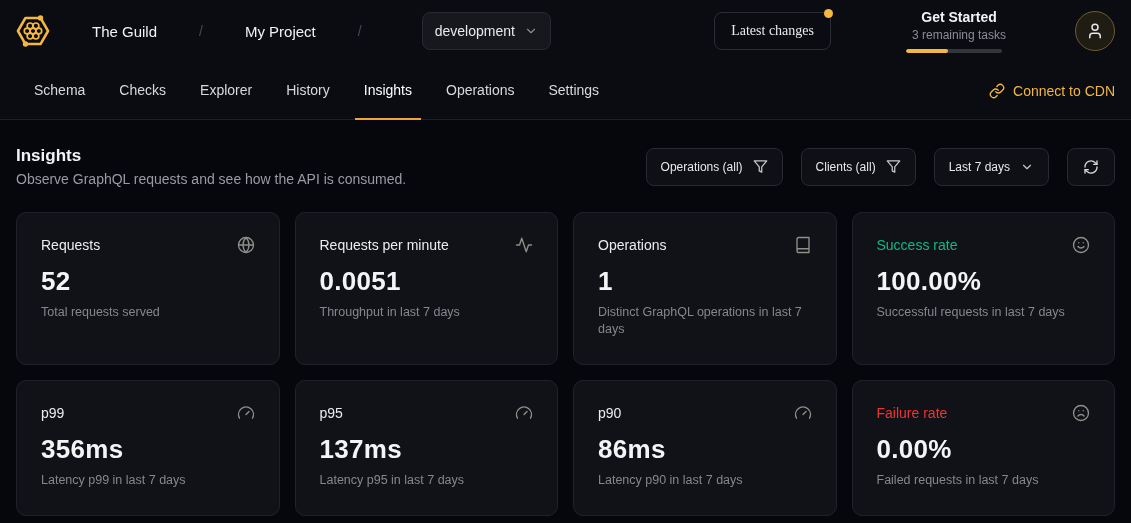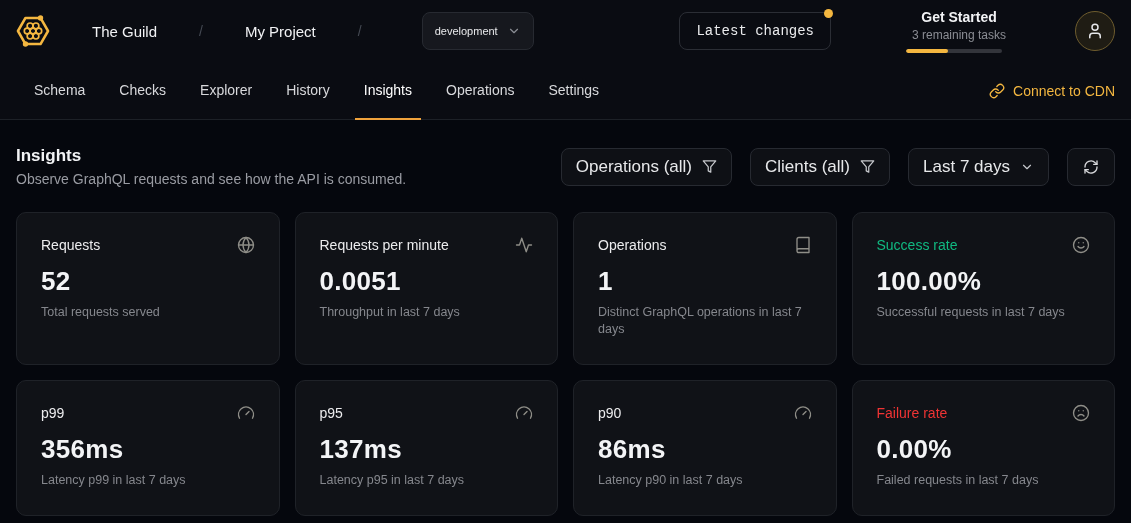--- a/index.html
+++ b/index.html
@@ -20,28 +20,28 @@
     gap:27px;
   }
   .logo { width:38px; height:38px; flex:0 0 auto; }
   .brand { margin-left:13px; font-size:15px; font-weight:500; color:#f1f2f4; }
   .crumb-sep { color:#454a53; margin:0 15px; font-size:14px; }
   .project { font-size:15px; font-weight:500; color:#f1f2f4; }
   .target-select {
     margin-left:18px; height:38px; padding:0 12px;
     display:flex; align-items:center; gap:9px;
     background:#16181e; border:1px solid #272a31; border-radius:8px;
-    color:#e9eaec; font-size:11px; cursor:pointer;
+    color:#e9eaec; font-size:14px; cursor:pointer;
   }
   .target-select .chev { color:#8a8d94; }
   .topbar-spacer { flex:1; }
   .latest-btn {
     position:relative; height:38px; padding:0 16px;
     background:transparent; border:1px solid #2b2e35; border-radius:8px;
-    color:#e9eaec; font-size:14px; font-family:Liberation Mono, monospace; cursor:pointer;
+    color:#e9eaec; font-size:14px; font-family:Liberation Serif, serif; cursor:pointer;
   }
   .latest-dot {
     position:absolute; top:-4px; right:-3px; width:9px; height:9px;
     border-radius:50%; background:var(--accent-yellow,#f4b740);
   }
   .get-started { margin-left:48px; width:106px;text-align:center; }
   .gs-title { font-size:14px; font-weight:600; color:#f2f3f5; line-height:1.25; }
   .gs-sub { font-size:12px; color:#8b8d94; margin-top:1px; white-space:nowrap; }
   .gs-track { margin-top:7px; width:96px; height:4px; border-radius:2px; background:#33353b; overflow:hidden; }
   .gs-fill { height:100%; background:var(--accent-yellow,#f4b740); border-radius:2px; }
@@ -71,21 +71,21 @@
 
   
   .main { padding:0 16px; }
   .page-head { display:flex; align-items:center; margin-top:26px; }
   .page-title { font-size:17px; font-weight:700; color:#f2f3f5; }
   .page-sub { font-size:14px; color:#9a9ca3; margin-top:5px; }
   .head-actions { margin-left:auto; display:flex; align-items:center; gap:18px; }
   .flt-btn {
     height:38px; padding:0 14px; display:flex; align-items:center; gap:10px;
     background:#0e1015; border:1px solid #272a31; border-radius:8px;
-    color:#e7e8ea; font-size:17px; font-family:inherit; cursor:pointer;
+    color:#e7e8ea; font-size:12px; font-family:inherit; cursor:pointer;
   }
   .flt-btn .chev, .flt-btn .funnel { color:#c6c8cc; }
   .icon-btn {
     width:48px; height:38px; display:flex; align-items:center; justify-content:center;
     background:#0e1015; border:1px solid #272a31; border-radius:8px;
     color:#d7d8db; cursor:pointer;
   }
 
   
   .grid {

